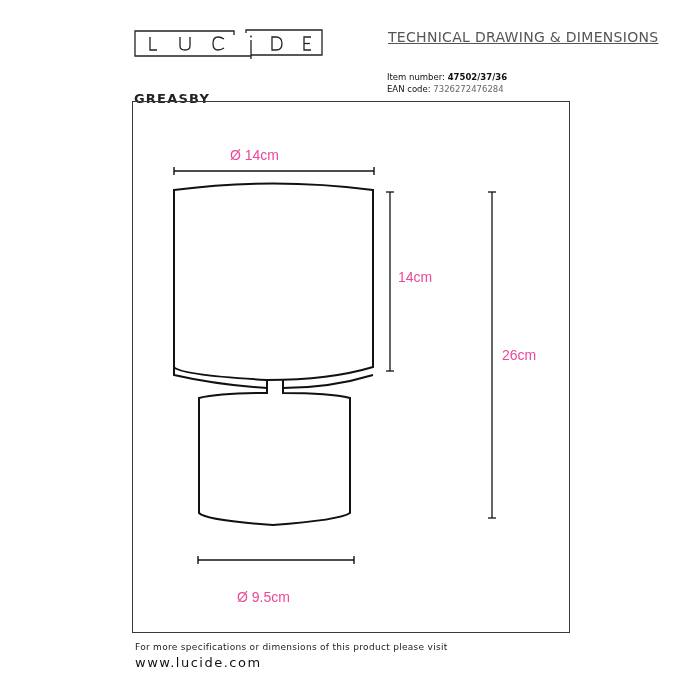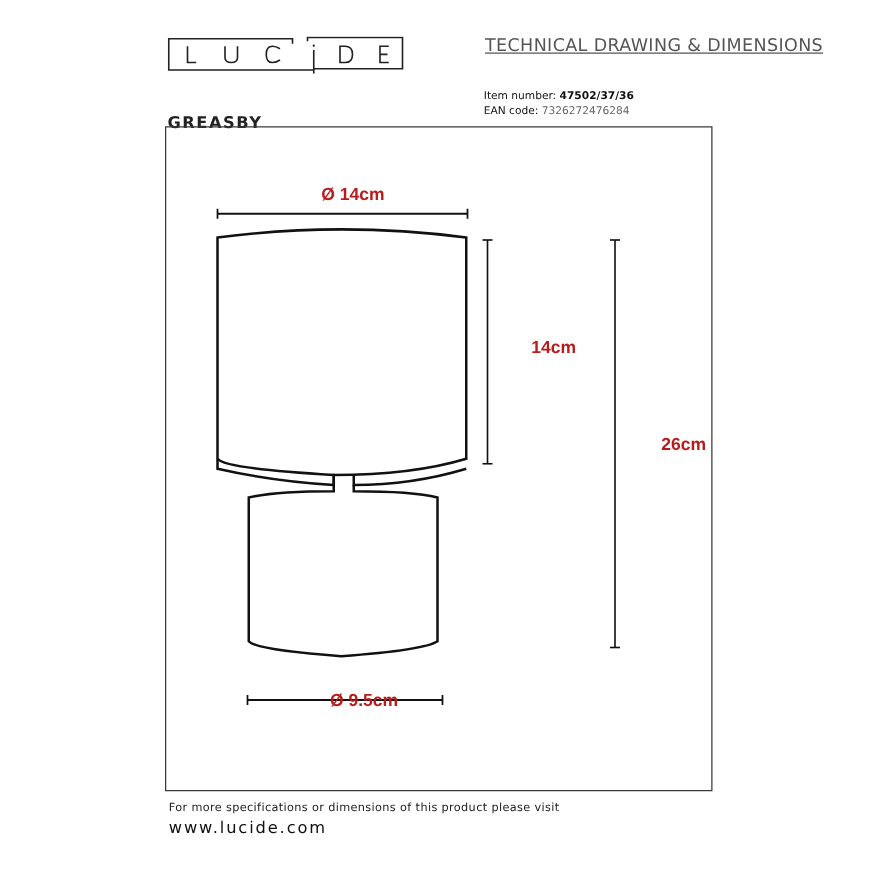--- a/index.html
+++ b/index.html
@@ -8,21 +8,21 @@
     .logo { left: 134px; top: 29px; width: 190px; height: 30px; }
     .logo svg { display: block; }
     .subtitle { left: 388px; top: 29px; font-size: 14px; letter-spacing: 0.3px; color: #555; white-space: nowrap; text-decoration: underline; }
     .product-name { left: 134px; top: 78px; font-size: 13px; font-weight: bold; letter-spacing: 1.2px; color: #222; margin-top: 13px; }
     .info { left: 343px; top: 71px; font-size: 8.5px; line-height: 12px; color: #111; white-space: nowrap; }
     .info .k { font-weight: normal; padding-left: 44px; }
     .info .v-bold { font-weight: bold; }
     .info .v-light { color: #666; }
     .frame { left: 132px; top: 101px; width: 436px; height: 530px; border: 1.5px solid #3a3a3a; box-sizing: content-box; }
     .drawing { left: 0; top: 0; width: 700px; height: 700px; }
-    .dim-label { font-family: "Liberation Sans", sans-serif; font-weight: bold; font-size: 14px; color: #b91c1c; white-space: nowrap; margin-left: 27px; }
+    .dim-label { font-family: "Liberation Sans", sans-serif; font-weight: normal; font-size: 14px; color: #ec4899; white-space: nowrap; }
     .footer-text { left: 135px; top: 642px; font-size: 9px; font-weight: normal; color: #222; letter-spacing: 0.3px; white-space: nowrap; }
     .footer-link { left: 135px; top: 655px; font-size: 13px; color: #111; letter-spacing: 1.5px; white-space: nowrap; text-decoration: none; }
   </style>
 </head>
 <body>
 
 <div class="abs logo">
   <svg width="190" height="30" viewBox="0 0 190 30">
 
     <polyline points="100,6 100,2 1,2 1,27 117,27 117,30" fill="none" stroke="#222" stroke-width="1.3"></polyline>
@@ -83,16 +83,16 @@
   <line x1="488" y1="518" x2="496" y2="518" stroke="#111" stroke-width="1.3"></line>
 
   <line x1="198" y1="560" x2="354" y2="560" stroke="#111" stroke-width="1.6"></line>
   <line x1="198" y1="556" x2="198" y2="564" stroke="#111" stroke-width="1.4"></line>
   <line x1="354" y1="556" x2="354" y2="564" stroke="#111" stroke-width="1.4"></line>
 </svg>
 
 <div class="abs dim-label" style="left:230px; top:147px;">Ø 14cm</div>
 <div class="abs dim-label" style="left:398px; top:269px;">14cm</div>
 <div class="abs dim-label" style="left:502px; top:347px;">26cm</div>
-<div class="abs dim-label" style="left:237px; top:552px;">Ø 9.5cm</div>
+<div class="abs dim-label" style="left:237px; top:589px;">Ø 9.5cm</div>
 
 <div class="abs footer-text">For more specifications or dimensions of this product please visit</div>
 <a class="abs footer-link">www.lucide.com</a>
 
 </body></html>

